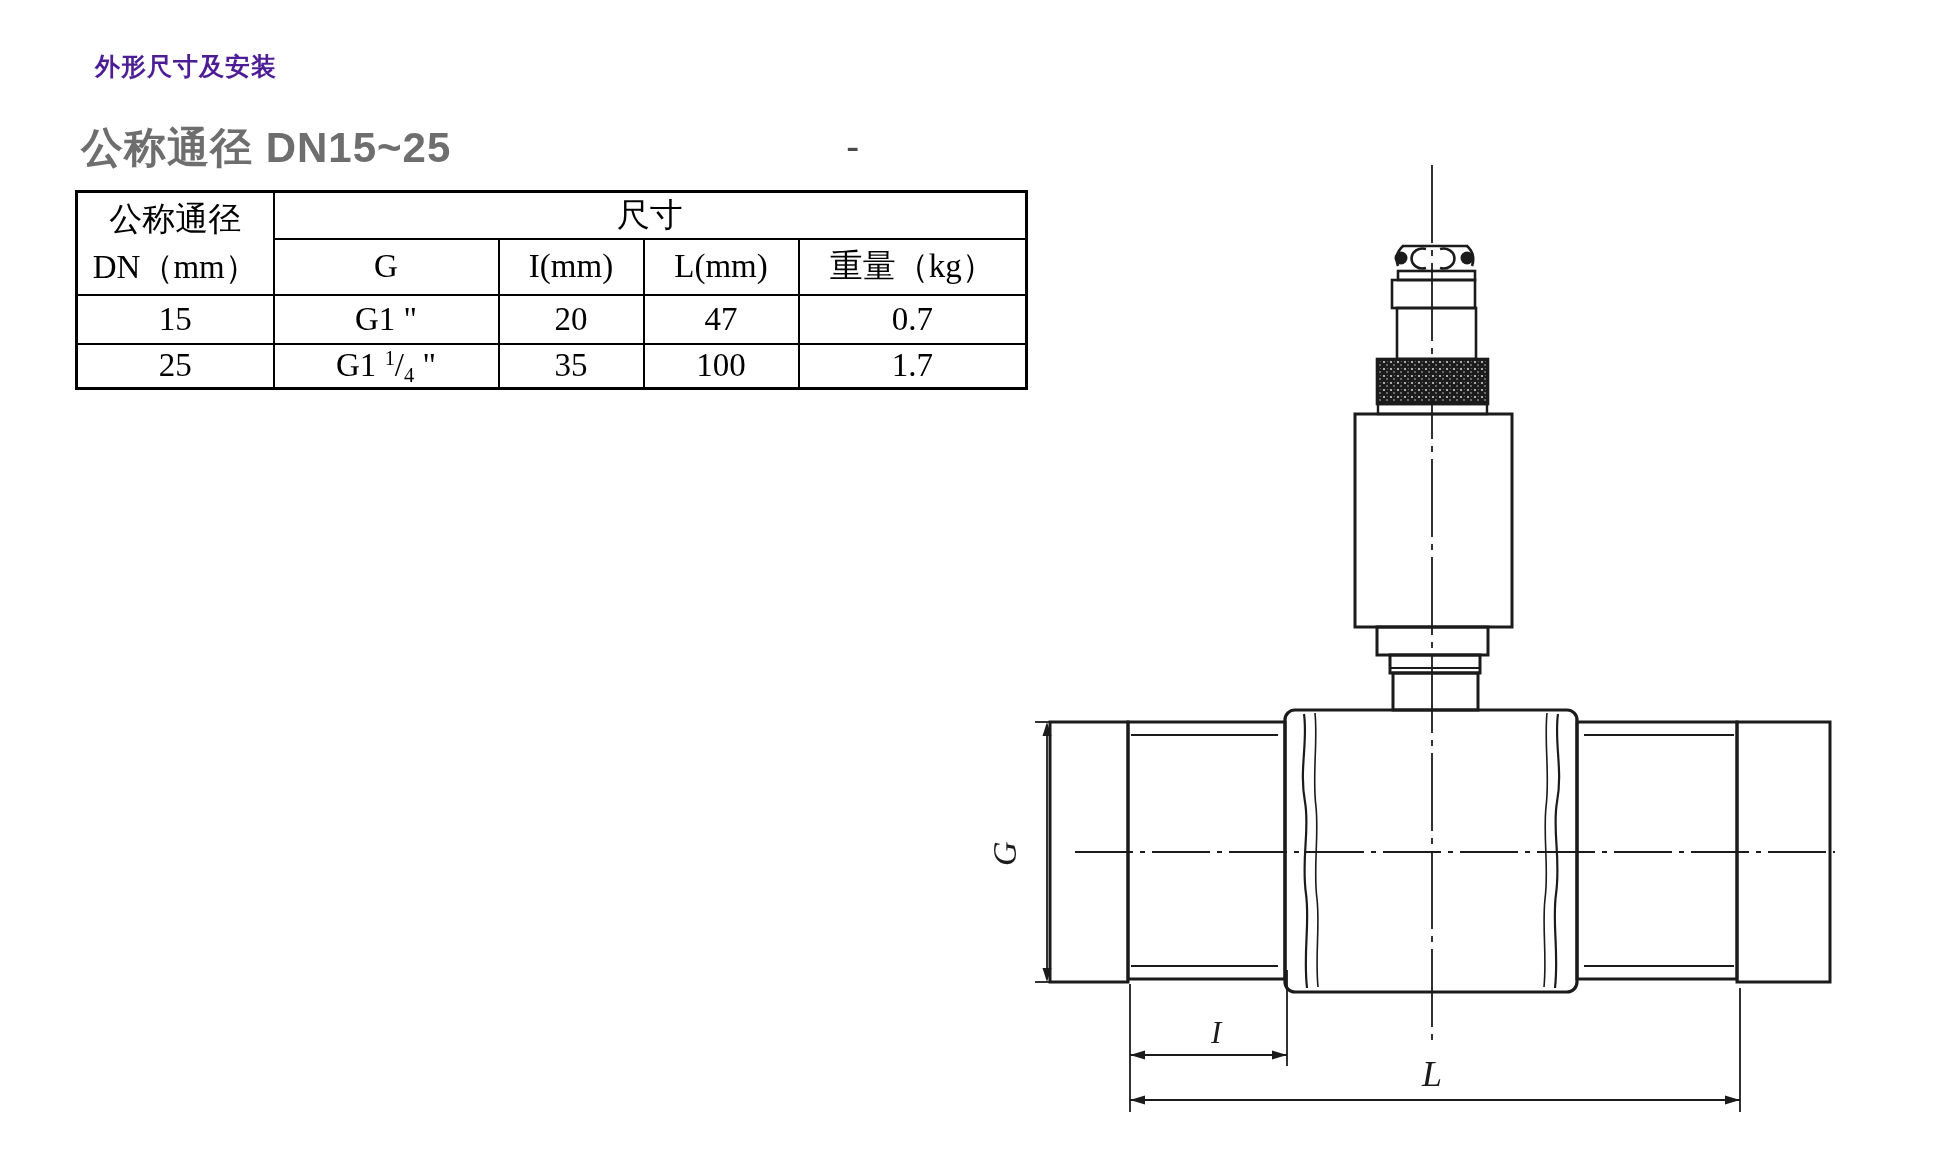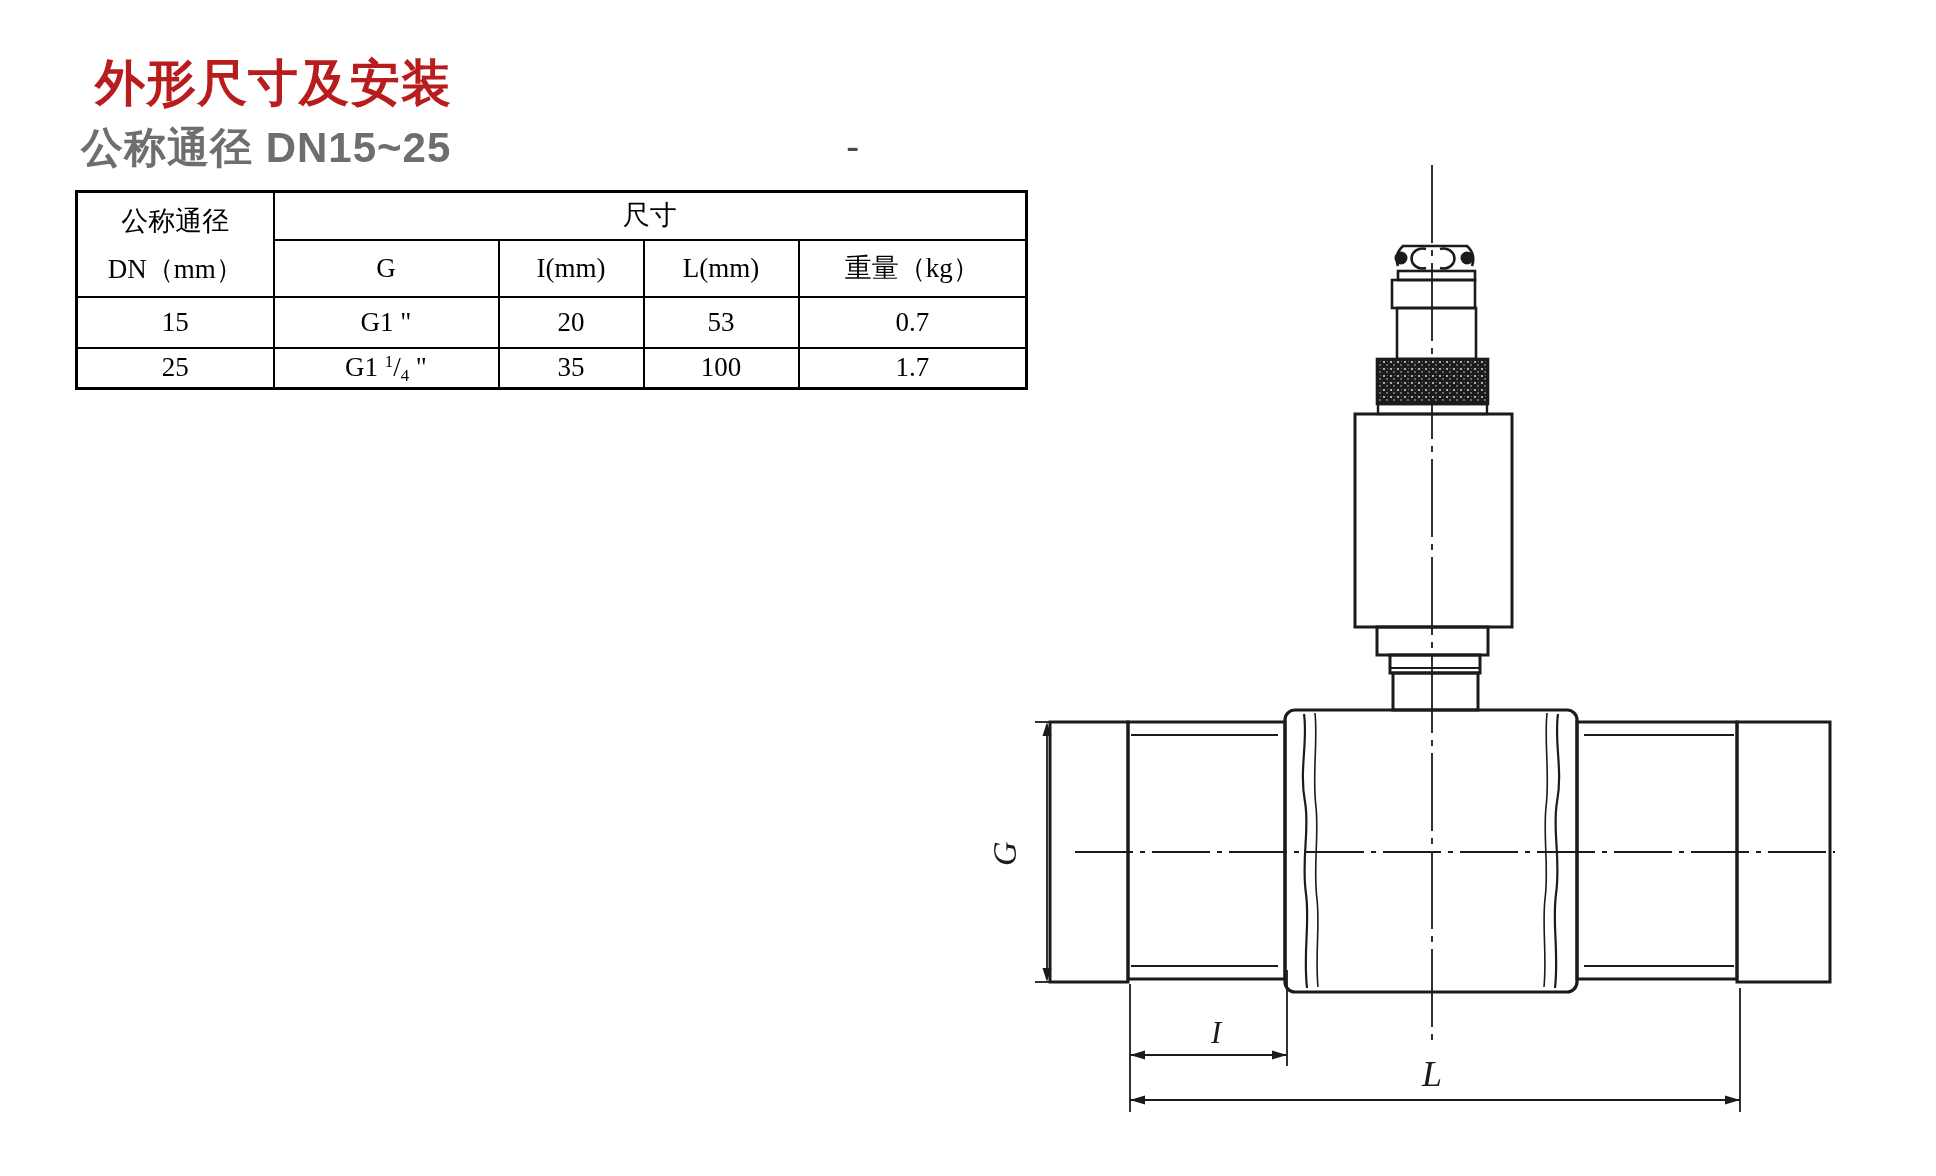--- a/index.html
+++ b/index.html
@@ -3,38 +3,38 @@
 <meta charset="utf-8">
 <style>
   html,body{margin:0;padding:0;}
   body{
     width:1936px;height:1176px;background:#ffffff;overflow:hidden;position:relative;
     font-family:"Liberation Serif","DejaVu Serif",serif;color:#000;
   }
   .page-title{
     position:absolute;left:95px;top:50px;
     font-family:Liberation Sans, sans-serif;
-    font-weight:bold;font-size:50px;color:#b91c1c;letter-spacing:1px;
+    font-weight:bold;font-size:25px;color:#4c1d95;letter-spacing:1px;
   }
   .page-subtitle{
     position:absolute;left:81px;top:120px;
     font-family:"Liberation Sans","DejaVu Sans",sans-serif;
     font-weight:bold;font-size:42px;color:#6e6e6e;letter-spacing:1px;
   }
   .stray-dash{
     position:absolute;left:846px;top:124px;
     font-family:"Liberation Sans","DejaVu Sans",sans-serif;
     font-size:40px;color:#4a4a4a;
   }
   table.dim-table{
     position:absolute;left:75px;top:190px;width:950px;height:200px;
     border-collapse:collapse;table-layout:fixed;
     border:3px solid #000;
     font-family:"Liberation Serif","DejaVu Serif",serif;
-    font-size:27px;
+    font-size:33px;
   }
   table.dim-table td{
     border:2px solid #000;text-align:center;vertical-align:middle;
     padding:0;line-height:1.25;
   }
   td.dn-head div{line-height:48px;}
   .frac-sup{font-size:0.62em;position:relative;top:-0.55em;}
   .frac-sub{font-size:0.62em;position:relative;top:0.28em;}
   .drawing-wrap{position:absolute;left:990px;top:150px;width:930px;height:1010px;}
   .drawing-wrap svg{display:block;}
@@ -65,21 +65,21 @@
   <tr style="height:55px">
     <td>G</td>
     <td>I(mm)</td>
     <td>L(mm)</td>
     <td>重量（kg）</td>
   </tr>
   <tr style="height:49px">
     <td>15</td>
     <td>G1 "</td>
     <td>20</td>
-    <td>53</td>
+    <td>47</td>
     <td>0.7</td>
   </tr>
   <tr style="height:39px">
     <td>25</td>
     <td>
       <span>G1 </span><span class="frac-sup">1</span>/<span class="frac-sub">4</span><span> "</span>
     </td>
     <td>35</td>
     <td>100</td>
     <td>1.7</td>

